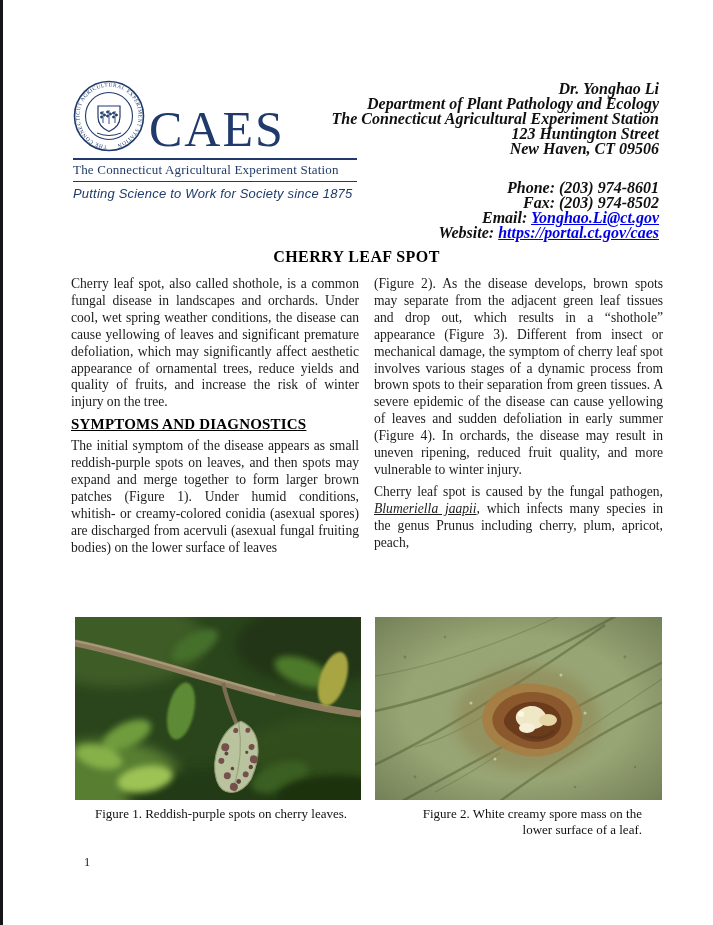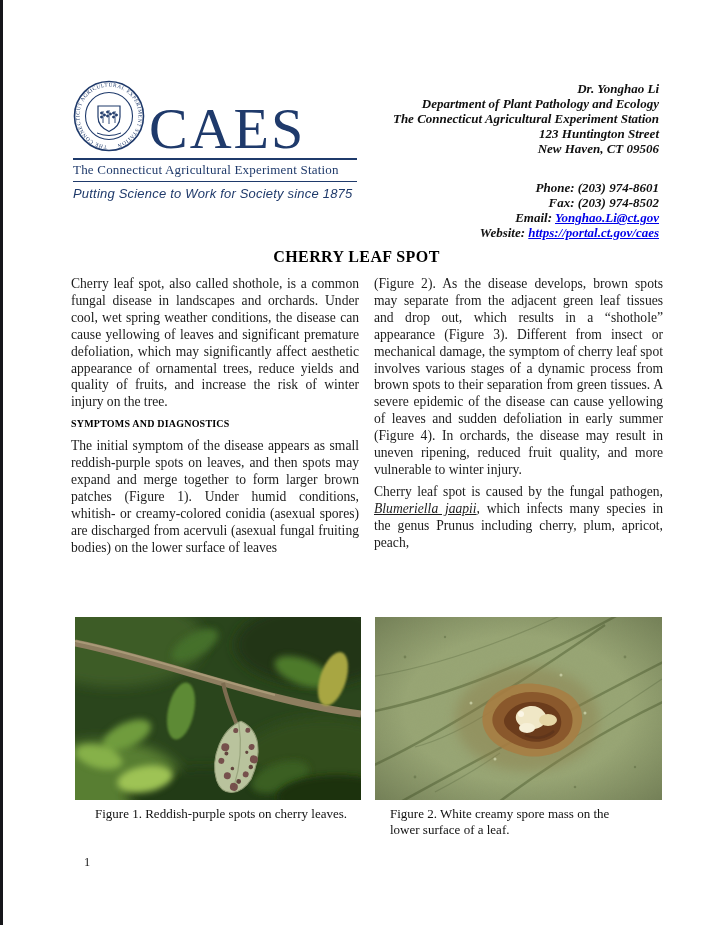--- a/index.html
+++ b/index.html
@@ -4,52 +4,52 @@
 <style>
   html,body{margin:0;padding:0;background:#ffffff;}
   .page{position:relative;width:713px;height:925px;background:#ffffff;overflow:hidden;
         font-family:"Liberation Serif",serif;color:#1b1b1b;}
   .left-edge{position:absolute;left:0;top:0;width:3px;height:925px;background:#15161a;}
 
   
   .logo-block{position:absolute;left:73px;top:80px;width:284px;}
   .logo-top{display:flex;align-items:flex-end;height:72px;}
   .seal{width:72px;height:72px;flex:0 0 72px;}
-  .wordmark{font-family:"Liberation Serif",serif;font-size:58px;line-height:58px;
+  .wordmark{font-family:"Liberation Serif",serif;font-size:50px;line-height:58px;
             letter-spacing:2px;color:#1f3a6b;margin-left:4px;transform:translateY(6px);}
   .logo-rule{border:none;border-top:2px solid #1f3a6b;margin:6px 0 0 0;}
   .logo-rule2{border:none;border-top:1.5px solid #1f3a6b;margin:2px 0 0 0;}
   .logo-org{font-size:13px;color:#1f3a6b;letter-spacing:.2px;padding:2px 0 1px 0;}
   .logo-tagline{font-family:"Liberation Sans",sans-serif;font-style:italic;font-size:13px;
                 color:#1f3a6b;padding-top:4px;letter-spacing:.2px;}
 
   
   .contact{position:absolute;top:81px;right:54px;width:420px;text-align:right;
-           font-weight:bold;font-style:italic;font-size:13px;line-height:15px;color:#101010;}
+           font-weight:bold;font-style:italic;font-size:16px;line-height:15px;color:#101010;}
   .contact .gap{height:24px;}
   .lnk{color:#0000e8;text-decoration:underline;cursor:pointer;}
 
   
   .doc-title{position:absolute;left:0;top:248px;width:713px;text-align:center;
              font-weight:bold;font-size:16px;letter-spacing:.4px;color:#000;}
 
   
   .col{position:absolute;top:276px;height:340px;overflow:hidden;text-align:justify;
        font-size:13.6px;line-height:16.9px;color:#1b1b1b;}
   .col-left{left:71px;width:288px;}
   .col-right{left:374px;width:289px;}
   .col p{margin:0 0 5px 0;}
-  .col h3{font-size:10px;margin:5px 0 5px 0;letter-spacing:.2px;color:#000;text-align:left;}
+  .col h3{font-size:15px;margin:5px 0 5px 0;letter-spacing:.2px;color:#000;text-align:left;text-decoration:underline;}
   .species{font-style:italic;text-decoration:underline;}
 
   
   .figure{position:absolute;top:617px;height:183px;overflow:hidden;}
   .figure1{left:75px;width:286px;}
   .figure2{left:375px;width:287px;}
-  .caption{position:absolute;top:806px;font-size:13px;line-height:16px;color:#101010;text-align:left;}
+  .caption{position:absolute;top:806px;font-size:13px;line-height:16px;color:#101010;text-align:right;}
   .cap1{left:95px;width:252px;}
   .cap2{left:390px;width:252px;}
 
   .page-number{position:absolute;left:84px;top:855px;font-size:12.5px;color:#222;}
 </style>
 </head>
 <body>
 
 <div class="page">
   <div class="left-edge"></div>

